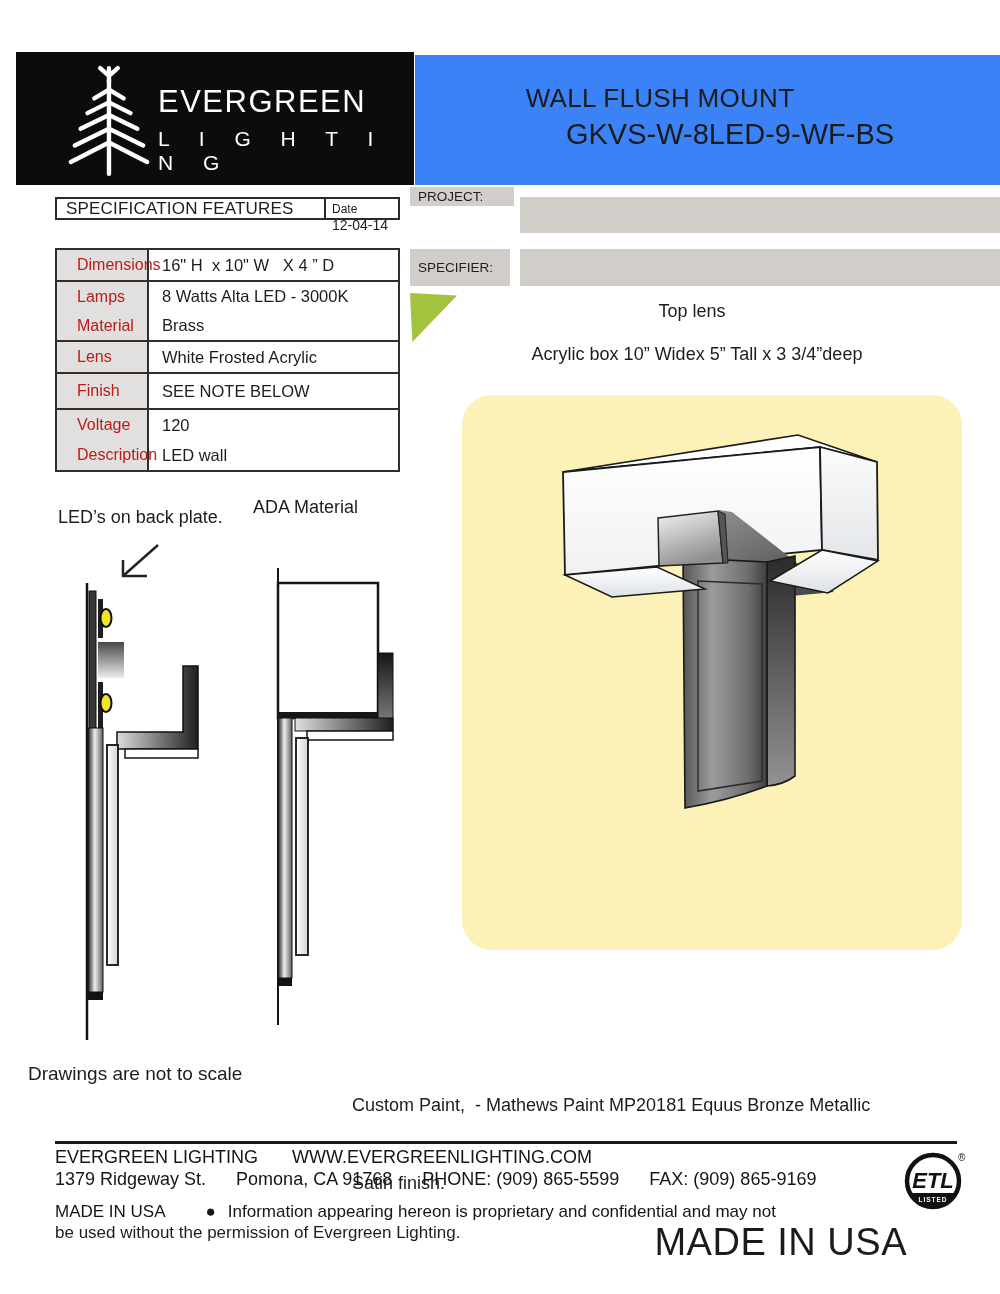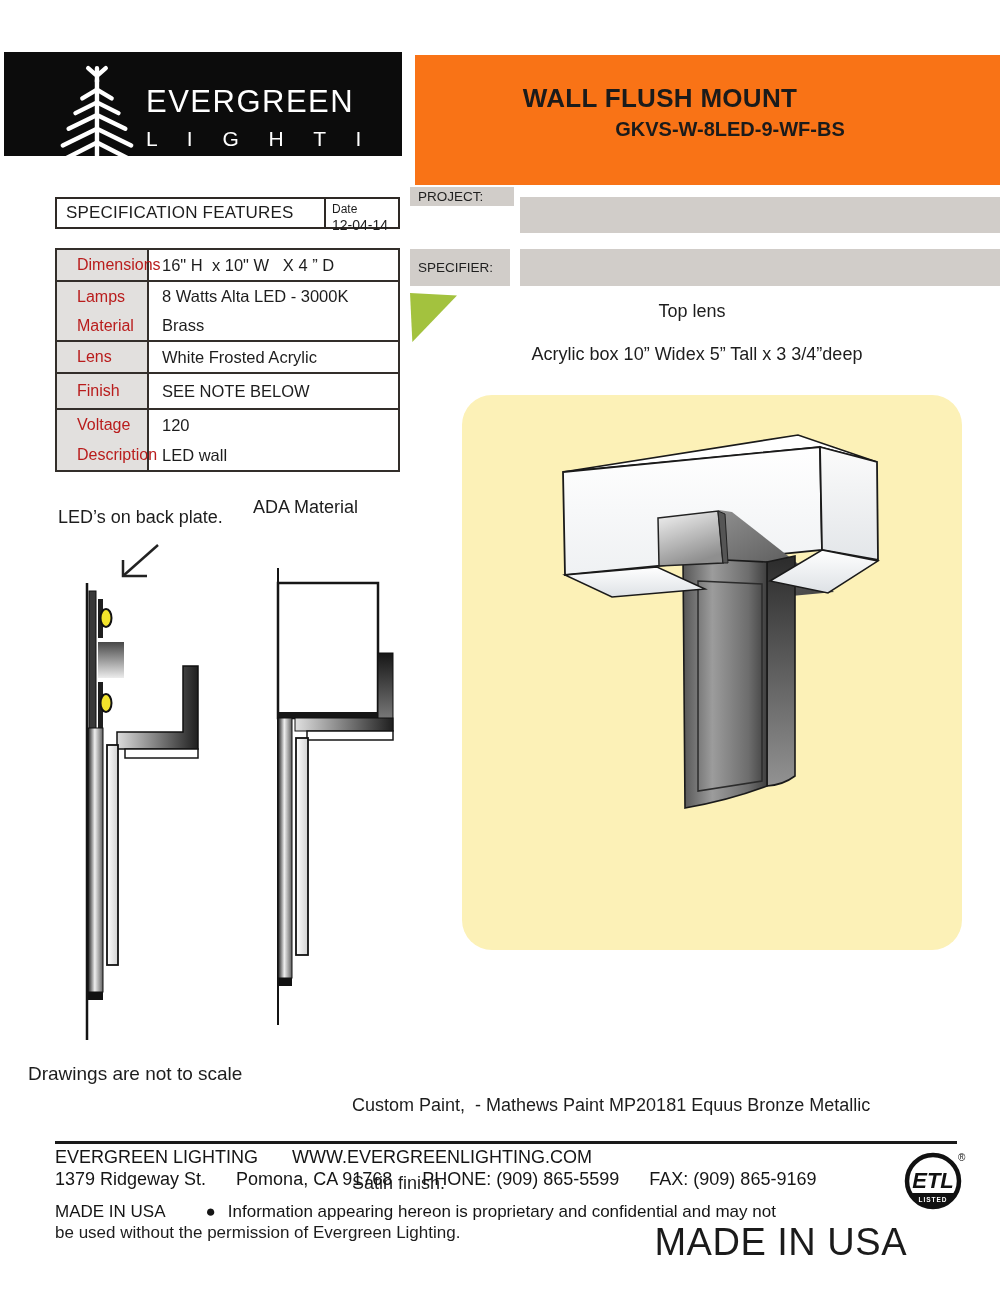--- a/index.html
+++ b/index.html
@@ -1,32 +1,32 @@
 <!DOCTYPE html>
 <html><head>
 <meta charset="utf-8">
 <style>
   * { margin:0; padding:0; box-sizing:border-box; }
   html,body { background:#fff; }
   body { font-family:"Liberation Sans", sans-serif; color:#1d1d1d; }
   .page { position:relative; width:1000px; height:1294px; background:#fff; overflow:hidden; }
 
   
-  .logo-box { position:absolute; left:4px; top:52px; width:398px; height:104px; background:#0c0c0c; }
+  .logo-box { position:absolute; left:16px; top:52px; width:398px; height:133px; background:#0c0c0c; }
   .tree { position:absolute; left:48px; top:8px; width:88px; height:118px; }
   .brand { position:absolute; left:142px; top:32px; color:#fff; }
   .brand-1 { font-size:31px; letter-spacing:1.5px; }
   .brand-2 { font-size:21px; letter-spacing:12px; margin-top:7px; }
 
-  .title-box { position:absolute; left:415px; top:55px; width:585px; height:130px; background:#f97316;font-weight:bold; }
+  .title-box { position:absolute; left:415px; top:55px; width:585px; height:130px; background:#3b82f6; }
   .title-1 { margin-top:28px; text-align:center; font-size:26px; letter-spacing:0.3px; margin-right:95px; color:#1b1b1b; }
-  .title-2 { margin-top:4px; text-align:center; font-size:20px; margin-left:45px; color:#1b1b1b; }
-
-  
-  .spec-header { position:absolute; left:55px; top:197px; width:345px; height:32px; border:2px solid #2e2925; background:#fff; display:flex; }
+  .title-2 { margin-top:4px; text-align:center; font-size:29px; margin-left:45px; color:#1b1b1b; }
+
+  
+  .spec-header { position:absolute; left:55px; top:197px; width:345px; height:23px; border:2px solid #2e2925; background:#fff; display:flex; }
   .sh-title { flex:1; display:flex; align-items:center; padding-left:9px; font-size:17px; letter-spacing:0.2px; }
   .sh-date { width:74px; border-left:2px solid #2e2925; padding:3px 0 0 6px; }
   .sh-date-label { font-size:12px; }
   .sh-date-value { font-size:14px; margin-top:1px; }
 
   .spec-table { position:absolute; left:55px; top:248px; width:345px; border:2px solid #332e2a; background:#fff; }
   .sgroup { display:grid; grid-template-columns:92px 1fr; border-bottom:2px solid #332e2a; }
   .sgroup:last-child { border-bottom:none; }
   .slabel { background:#e2e0de; border-right:2px solid #332e2a; display:flex; align-items:center; padding-left:20px; font-size:16px; color:#b91c1c; }
   .svalue { display:flex; align-items:center; padding-left:13px; font-size:16.5px; white-space:pre; }

